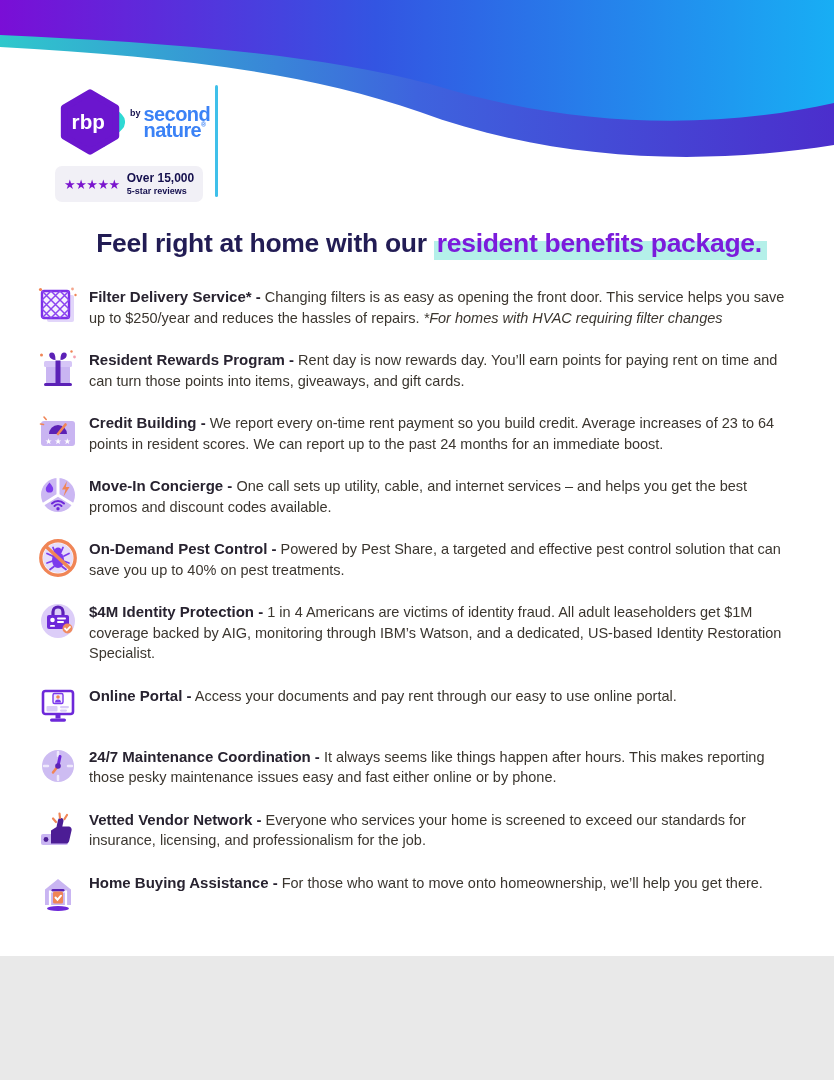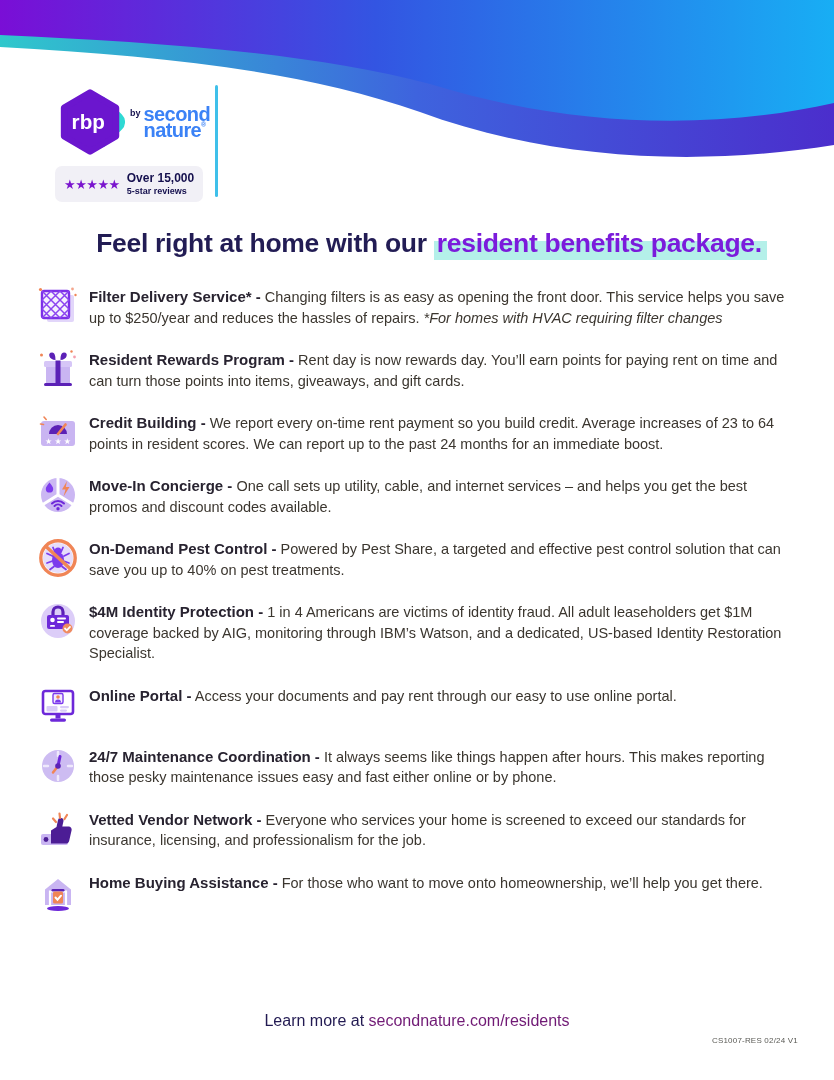--- a/index.html
+++ b/index.html
@@ -1,16 +1,16 @@
 <!DOCTYPE html>
 <html><head>
 <meta charset="utf-8">
 <style>
   html,body{margin:0;padding:0;background:#e9e9e9;}
-  .page{position:relative;width:834px;height:1080px;margin:0 auto;background:#fff;overflow:hidden;
+  .page{position:relative;width:834px;height:956px;margin:0 auto;background:#fff;overflow:hidden;
         font-family:"Liberation Sans",sans-serif;-webkit-font-smoothing:antialiased;}
   
   .hero{position:relative;height:226px;}
   .wave{position:absolute;top:0;left:0;display:block;}
   
   .rbp-lockup{position:absolute;left:55px;top:86px;width:155px;}
   .rbp-top{display:flex;align-items:flex-start;gap:5px;}
   .byline{display:flex;gap:3px;padding-top:20px;}
   .by{font-size:9px;font-weight:700;color:#15104e;padding-top:2px;}
   .sn{font-size:20px;font-weight:700;color:#3b82f6;line-height:0.82;letter-spacing:-0.6px;}

